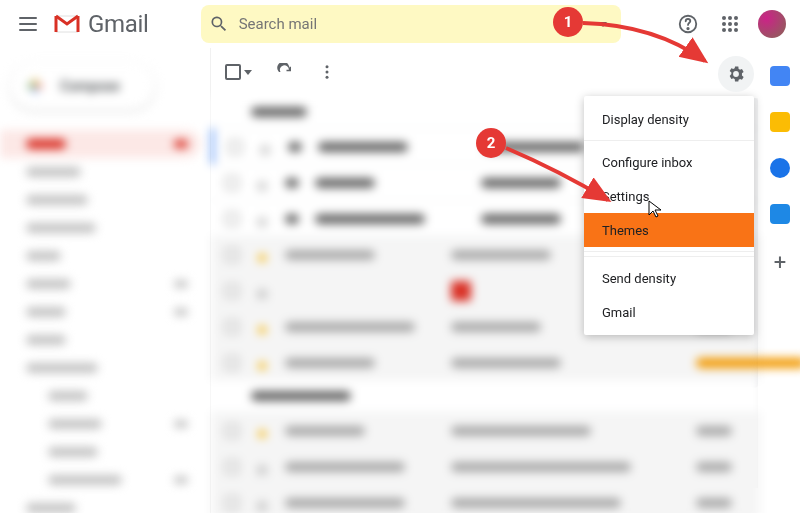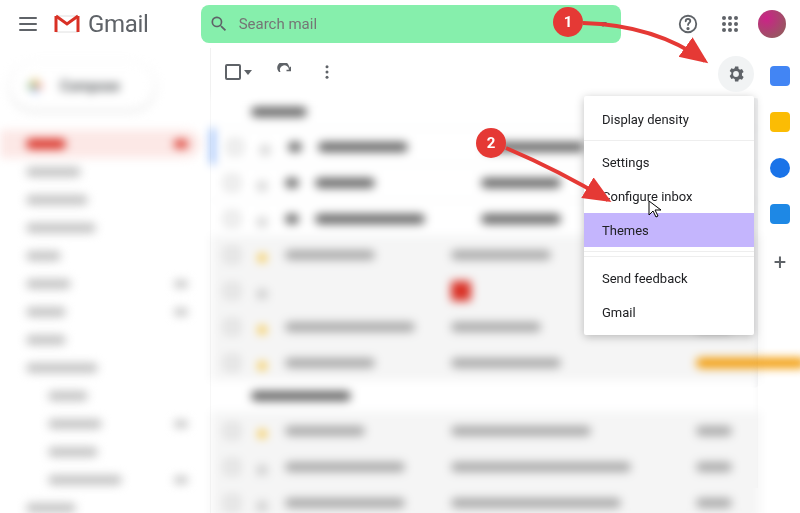--- a/index.html
+++ b/index.html
@@ -3,21 +3,21 @@
 <meta charset="utf-8">
 <style>
   * { box-sizing: border-box; margin: 0; padding: 0; font-family: Roboto, Arial, sans-serif; }
   html, body { width: 800px; height: 513px; overflow: hidden; background: #fff; }
   .header { height: 48px; display: flex; align-items: center; padding: 0 8px; }
   .icon-btn { width: 40px; height: 40px; display: flex; align-items: center; justify-content: center; border-radius: 50%; cursor: pointer; }
   .menu-icon span, .menu-icon::before, .menu-icon::after { content: ""; display: block; width: 18px; height: 2px; background: #5f6368; border-radius: 1px; }
   .menu-icon { display:flex; flex-direction:column; gap:4px;}
   .gmail-logo { display: flex; align-items: center; margin-left: 6px; }
   .brand { font-size: 24px; color: #5f6368; margin-left: 8px; font-weight: 400; letter-spacing: -0.3px; }
-  .search { margin-left: 52px; width: 420px; height: 38px; background: #86efac; border-radius: 8px; display: flex; align-items: center; padding: 0 8px; }
+  .search { margin-left: 52px; width: 420px; height: 38px; background: #fef9c3; border-radius: 8px; display: flex; align-items: center; padding: 0 8px; }
   .search input { flex: 1; border: none; background: transparent; outline: none; font-size: 15px; color: #5f6368; padding: 0 10px; }
   .header-right { margin-left: auto; display: flex; align-items: center; gap: 2px; }
   .body { display: flex; height: calc(513px - 48px); }
   .sidebar { width: 210px; padding-top: 14px; filter: blur(5px); }
   .compose { margin-left: 10px; width: 145px; height: 48px; border-radius: 24px; background: #fff; box-shadow: 0 1px 3px rgba(0,0,0,.25); display: flex; align-items: center; padding: 0 20px 0 14px; gap: 14px; font-size: 14px; color: #3c4043; font-weight: 500; }
   .nav { margin-top: 20px; }
   .nav-item { height: 28px; display: flex; align-items: center; padding-left: 26px; font-size: 14px; color: #202124; border-top-right-radius: 14px; border-bottom-right-radius: 14px; margin-right: 10px; }
   .nav-item .blob { width: 50px; height: 10px; background: #c4c4c4; border-radius: 5px; }
   .nav-item.active { background: #fce8e6; color: #d93025; }
   .nav-item.active .blob { background: #d93025; width: 40px; }
@@ -40,21 +40,21 @@
   .cb { width: 14px; height: 14px; border: 2px solid #bbb; border-radius: 2px; }
   .sender { width: 150px; }
   .subject { flex: 1; }
   .bblob { height: 10px; border-radius: 5px; background: #666; }
   .bblob.light { background: #aaa; }
   .rdate { width: 50px; }
   .bblob.orange { background:#f29900;}
   .settings-btn { position: absolute; top: 8px; right: 6px; width: 36px; height: 36px; border-radius: 50%; background: #f1f3f4; display: flex; align-items: center; justify-content: center; cursor: pointer; z-index: 60;}
   .menu { position: absolute; top: 48px; right: 6px; width: 170px; background: #fff; border-radius: 2px; box-shadow: 0 2px 10px rgba(0,0,0,.25); z-index: 55; padding: 6px 0; }
   .menu-item { height: 34px; display: flex; align-items: center; padding: 0 18px; font-size: 13px; color: #202124; cursor: pointer; }
-  .menu-item:hover, .menu-item.hover { background: #c4b5fd; }
+  .menu-item:hover, .menu-item.hover { background: #f97316; }
   .menu-sep { border-top: 1px solid #eee; margin: 4px 0; }
   .right-rail { width: 40px; display: flex; flex-direction: column; align-items: center; padding-top: 18px; gap: 26px; }
   .rail-app { width: 20px; height: 20px; border-radius: 4px; }
   .callout { position: absolute; width: 30px; height: 30px; background: #e53935; border-radius: 50%; color: #fff; display: flex; align-items: center; justify-content: center; font-size: 15px; font-weight: 700; z-index: 90; }
   .arrow-svg { position: absolute; z-index: 80; pointer-events:none;}
   .scroll-track{position:absolute;right:2px;top:50px;width:8px;height:390px;background:#f1f1f1;}
   .scroll-thumb{position:absolute;top:0;width:100%;height:290px;background:#dadce0;border-radius:4px;}
   .cursor { position:absolute; z-index: 95; }
 </style>
 </head>
@@ -197,26 +197,26 @@
 
       <div class="settings-btn">
         <svg width="20" height="20" viewBox="0 0 24 24" fill="#5f6368">
             <path d="M19.14 12.94a7.14 7.14 0 000-1.88l2.03-1.58-2-3.46-2.39.96a7.03 7.03 0 00-1.63-.94L14.8 3h-4l-.35 2.04c-.58.23-1.13.55-1.63.94l-2.39-.96-2 3.46 2.03 1.58a7.14 7.14 0 000 1.88L4.43 14.5l2 3.46 2.39-.96c.5.39 1.05.71 1.63.94L10.8 21h4l.35-2.04c.58-.23 1.13-.55 1.63-.94l2.39.96 2-3.46-2.03-1.58zM12 15.5A3.5 3.5 0 1115.5 12 3.5 3.5 0 0112 15.5z"></path>
           </svg>
       </div>
 
       <div class="menu">
         <div class="menu-item">Display density</div>
         <div class="menu-sep"></div>
+        <div class="menu-item">Configure inbox</div>
         <div class="menu-item">Settings</div>
-        <div class="menu-item">Configure inbox</div>
         <div class="menu-item hover">Themes</div>
         <div class="menu-sep"></div>
         <div class="menu-sep"></div>
-        <div class="menu-item">Send feedback</div>
+        <div class="menu-item">Send density</div>
         <div class="menu-item">Gmail</div>
       </div>
 
       <div class="scroll-track">
           <div class="scroll-thumb"></div>
         </div>
 
       <div class="rows">
         <div class="section-head">
             <div class="blob"></div>

